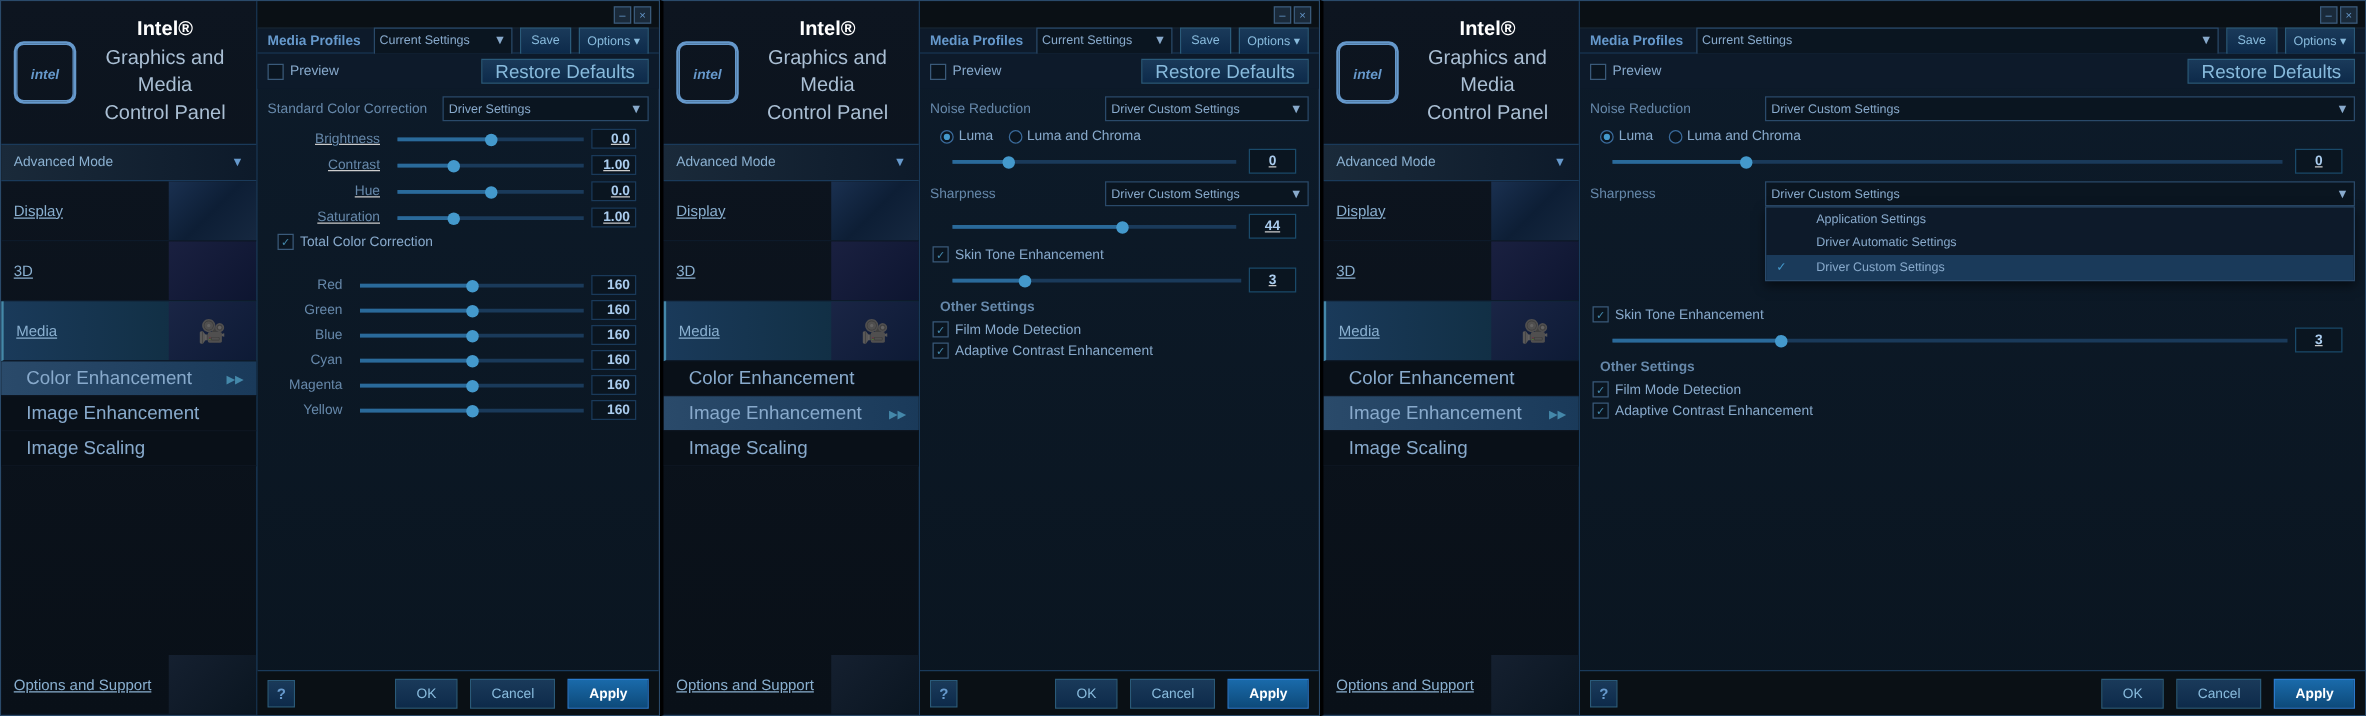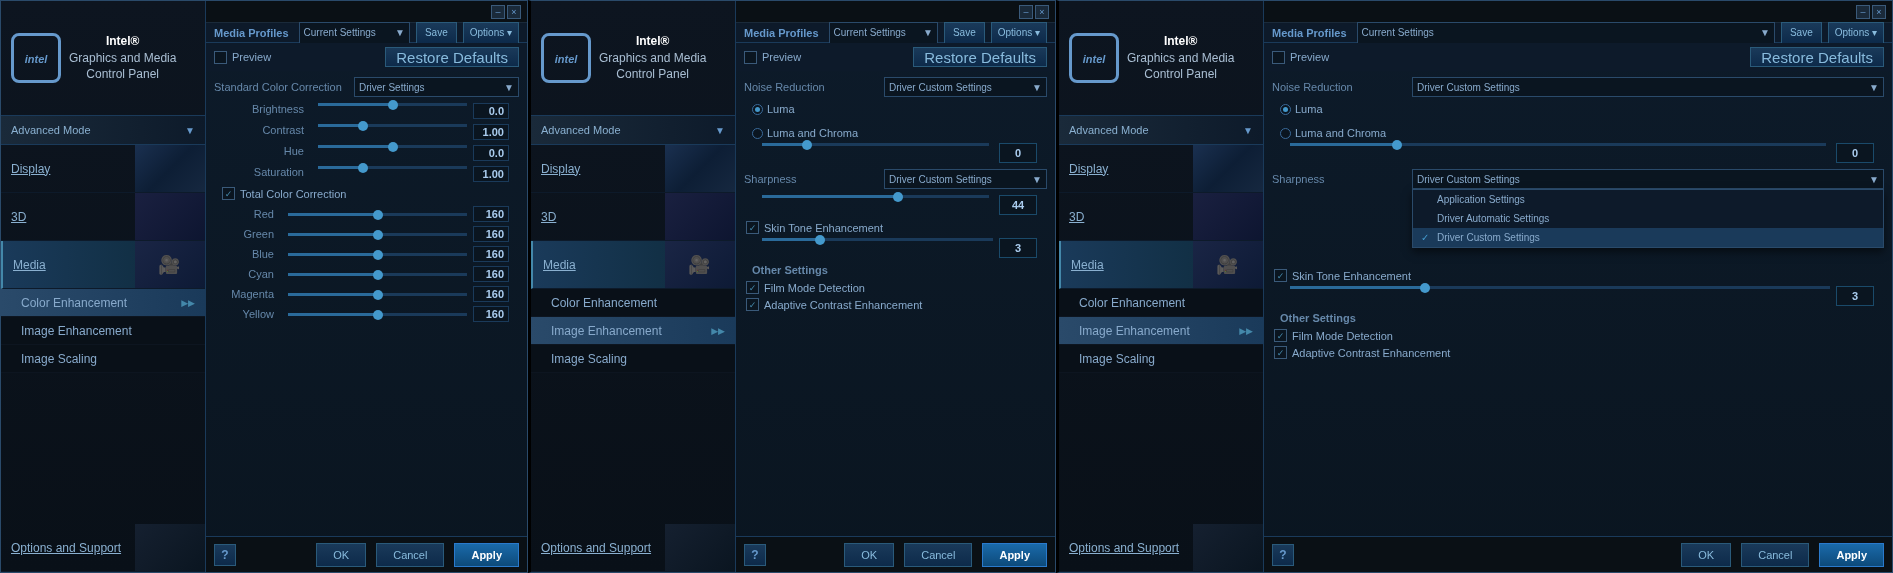--- a/index.html
+++ b/index.html
@@ -57,21 +57,21 @@
       background: transparent;
       color: #6699cc;
       font-size: 9px;
       font-style: italic;
       font-weight: bold;
       flex-shrink: 0;
     }
 
     .sidebar-title {
       color: #aabfd4;
-      font-size: 12px;
+      font-size: 16px;
       text-align: center;
       line-height: 1.4;
     }
 
     .sidebar-title span {
       color: #fff;
       font-weight: bold;
     }
 
     .sidebar-mode {
@@ -129,21 +129,21 @@
       border-bottom: 1px solid #0d1520;
       height: 28px;
     }
 
     .subnav-item.active {
       background: linear-gradient(90deg, #2a4a6a, #1a3a5a);
     }
 
     .subnav-label {
       color: #88aacc;
-      font-size: 12px;
+      font-size: 15px;
     }
 
     .subnav-arrow {
       color: #4488aa;
       font-size: 9px;
       margin-left: auto;
     }
 
     
     .main-content {
@@ -309,22 +309,24 @@
       font-size: 10px;
       padding: 2px 4px;
       height: 20px;
       display: flex;
       align-items: center;
       justify-content: space-between;
     }
 
     .slider-row {
       display: flex;
+      align-items: center;
       margin-bottom: 5px;
       padding: 0 10px;
+      text-decoration: underline;
     }
 
     .slider-label {
       color: #6688aa;
       font-size: 11px;
       width: 80px;
       text-align: right;
       margin-right: 8px;
       flex-shrink: 0;
     }
@@ -360,21 +362,21 @@
       text-align: right;
       background: #0a1520;
       border: 1px solid #1a3a5a;
       padding: 1px 4px;
     }
 
     
     .total-cc-row {
       display: flex;
       align-items: flex-end;
-      margin-bottom: 6px;
+      margin-bottom: 20px;
       padding: 0 8px;
     }
 
     
     .rgb-section {
       padding: 0 10px;
     }
 
     .rgb-row {
       display: flex;
@@ -442,23 +444,23 @@
       height: 24px;
       display: flex;
       align-items: center;
       margin-left: 4px;
       font-weight: bold;
     }
 
     
     .radio-group {
       display: flex;
+      align-items: center;
       gap: 12px;
       margin-bottom: 6px;
-      flex-direction: column;
     }
 
     .radio-label {
       display: flex;
       align-items: center;
       gap: 4px;
       color: #88aacc;
       font-size: 11px;
     }
 
@@ -505,21 +507,21 @@
       box-shadow: 0 4px 8px rgba(0,0,0,0.5);
     }
 
     .dropdown-menu-item {
       padding: 4px 8px;
       color: #88aacc;
       font-size: 10px;
       cursor: pointer;
       display: flex;
       align-items: center;
-      gap: 4px;
+      gap: 20px;
     }
 
     .dropdown-menu-item:hover, .dropdown-menu-item.selected {
       background: #1a3a5a;
     }
 
     .dropdown-menu-item .check-mark {
       color: #4499cc;
       font-size: 10px;
       width: 12px;

